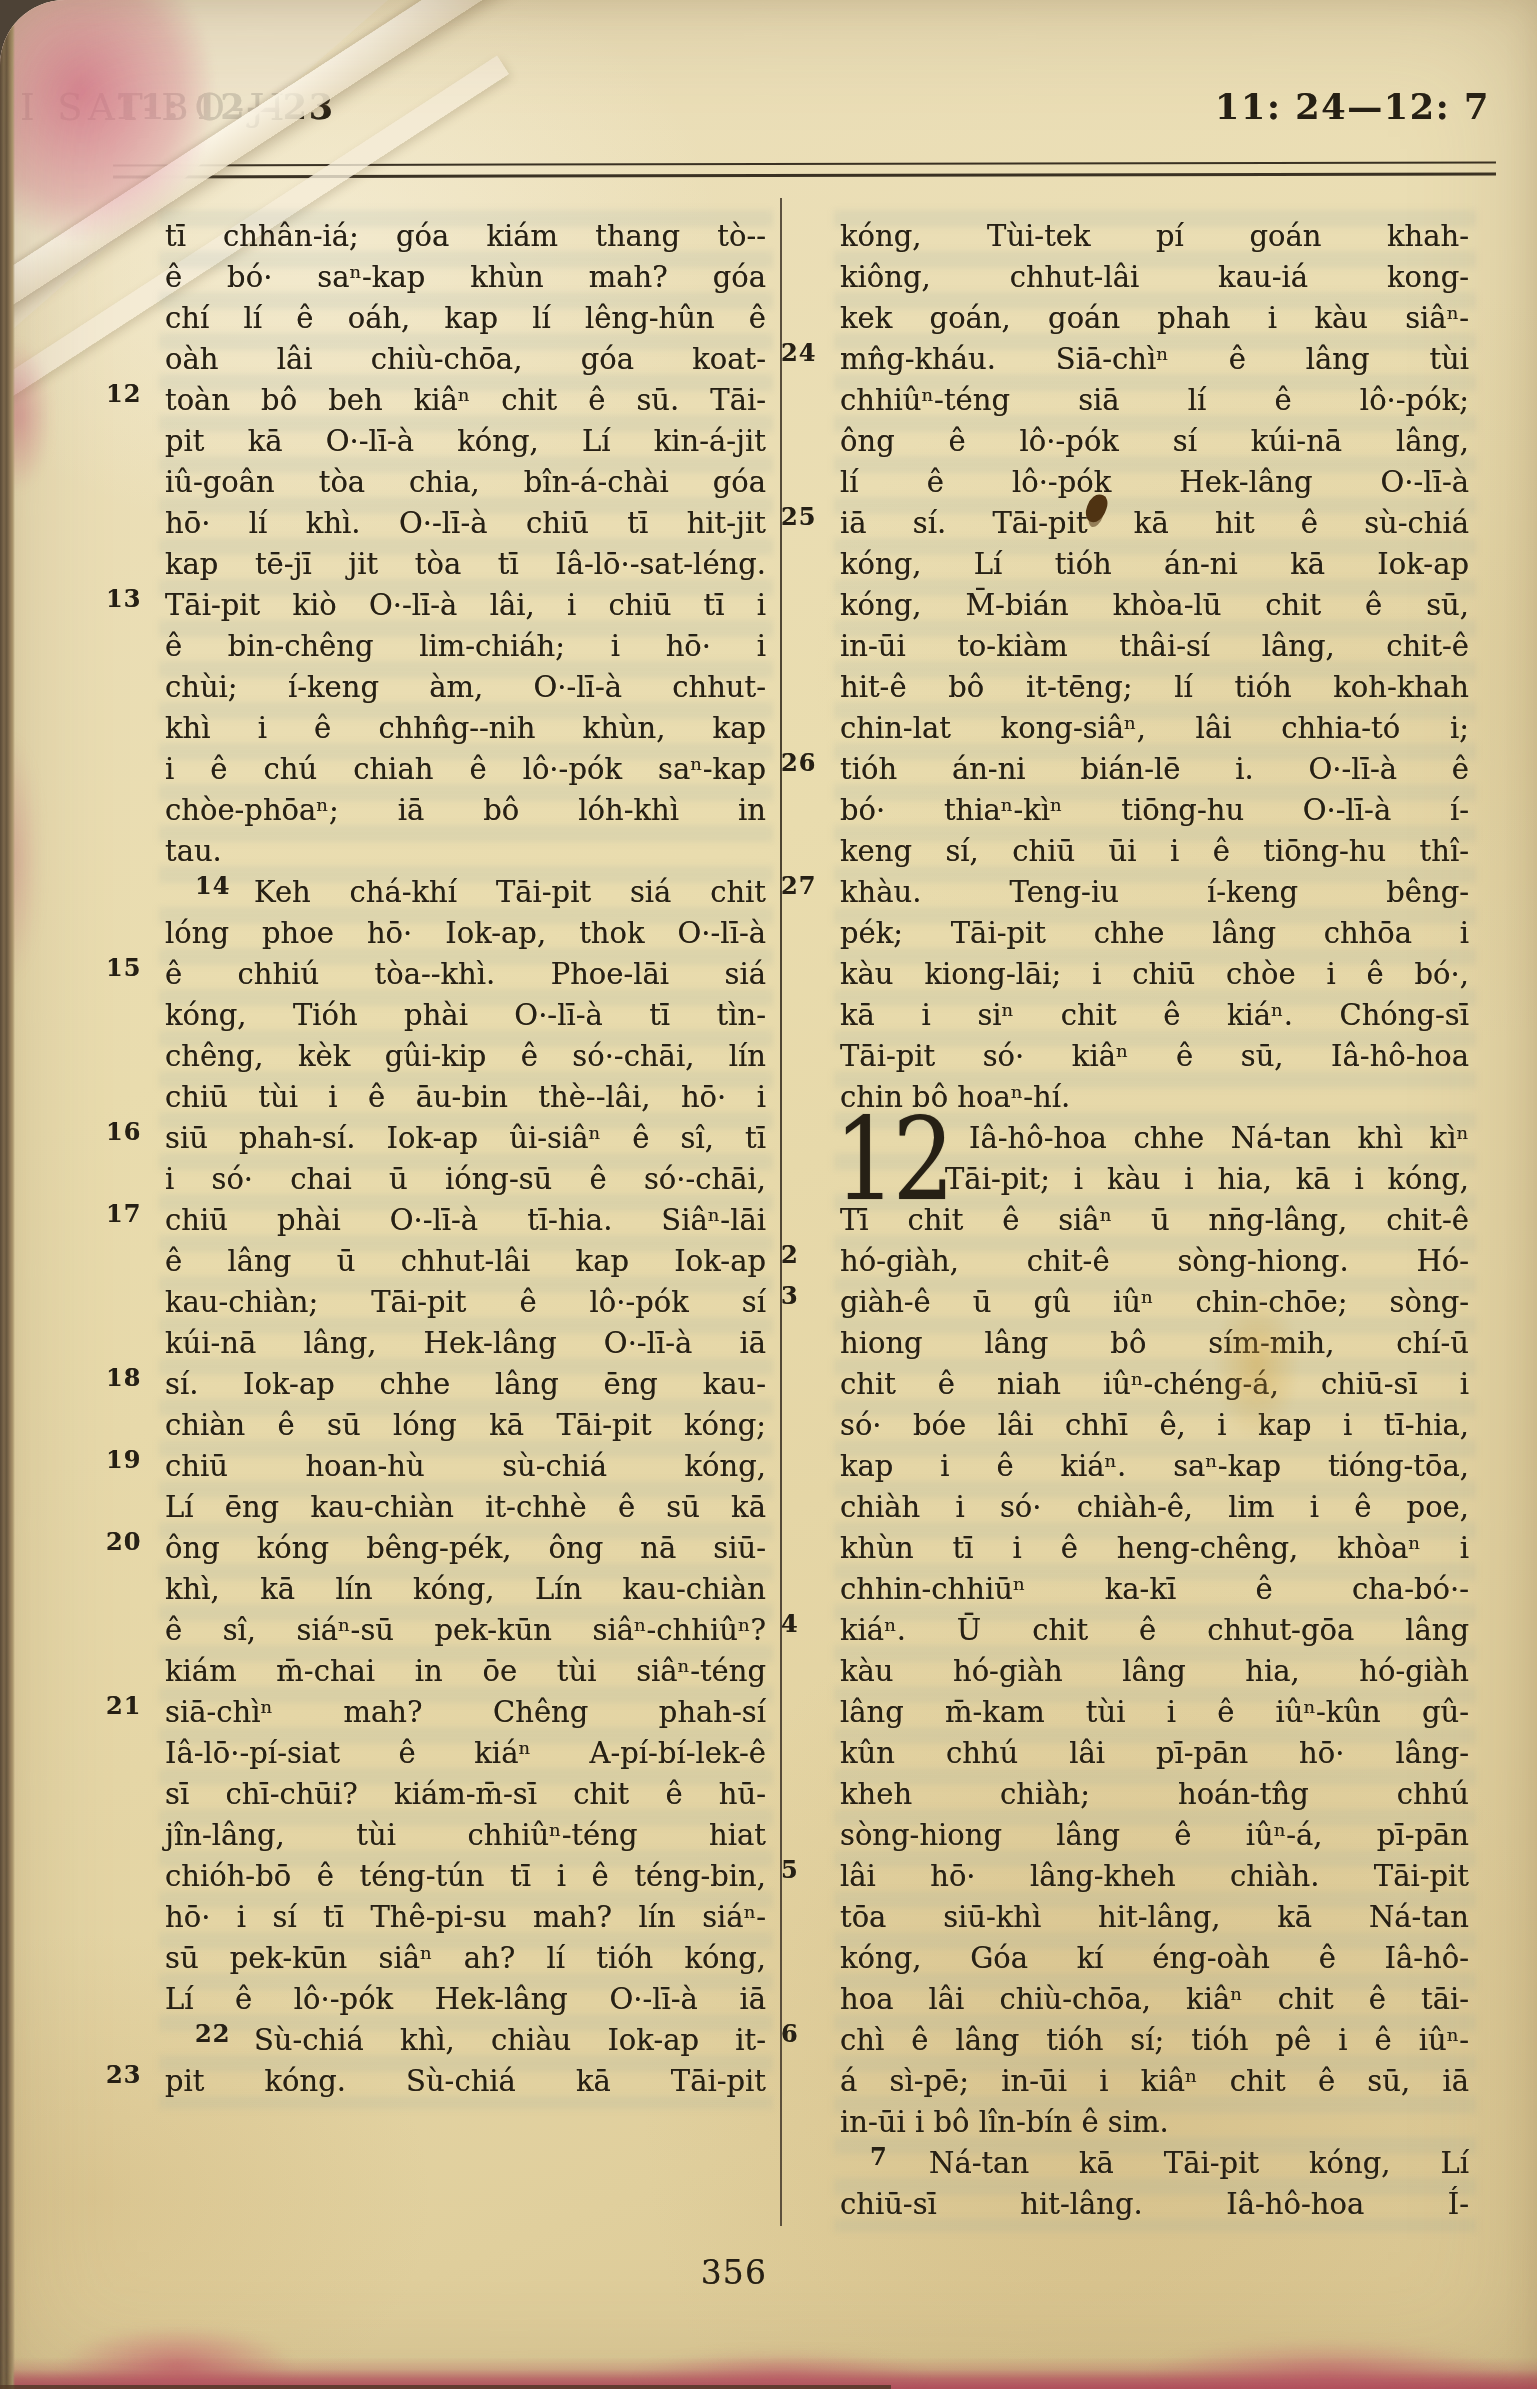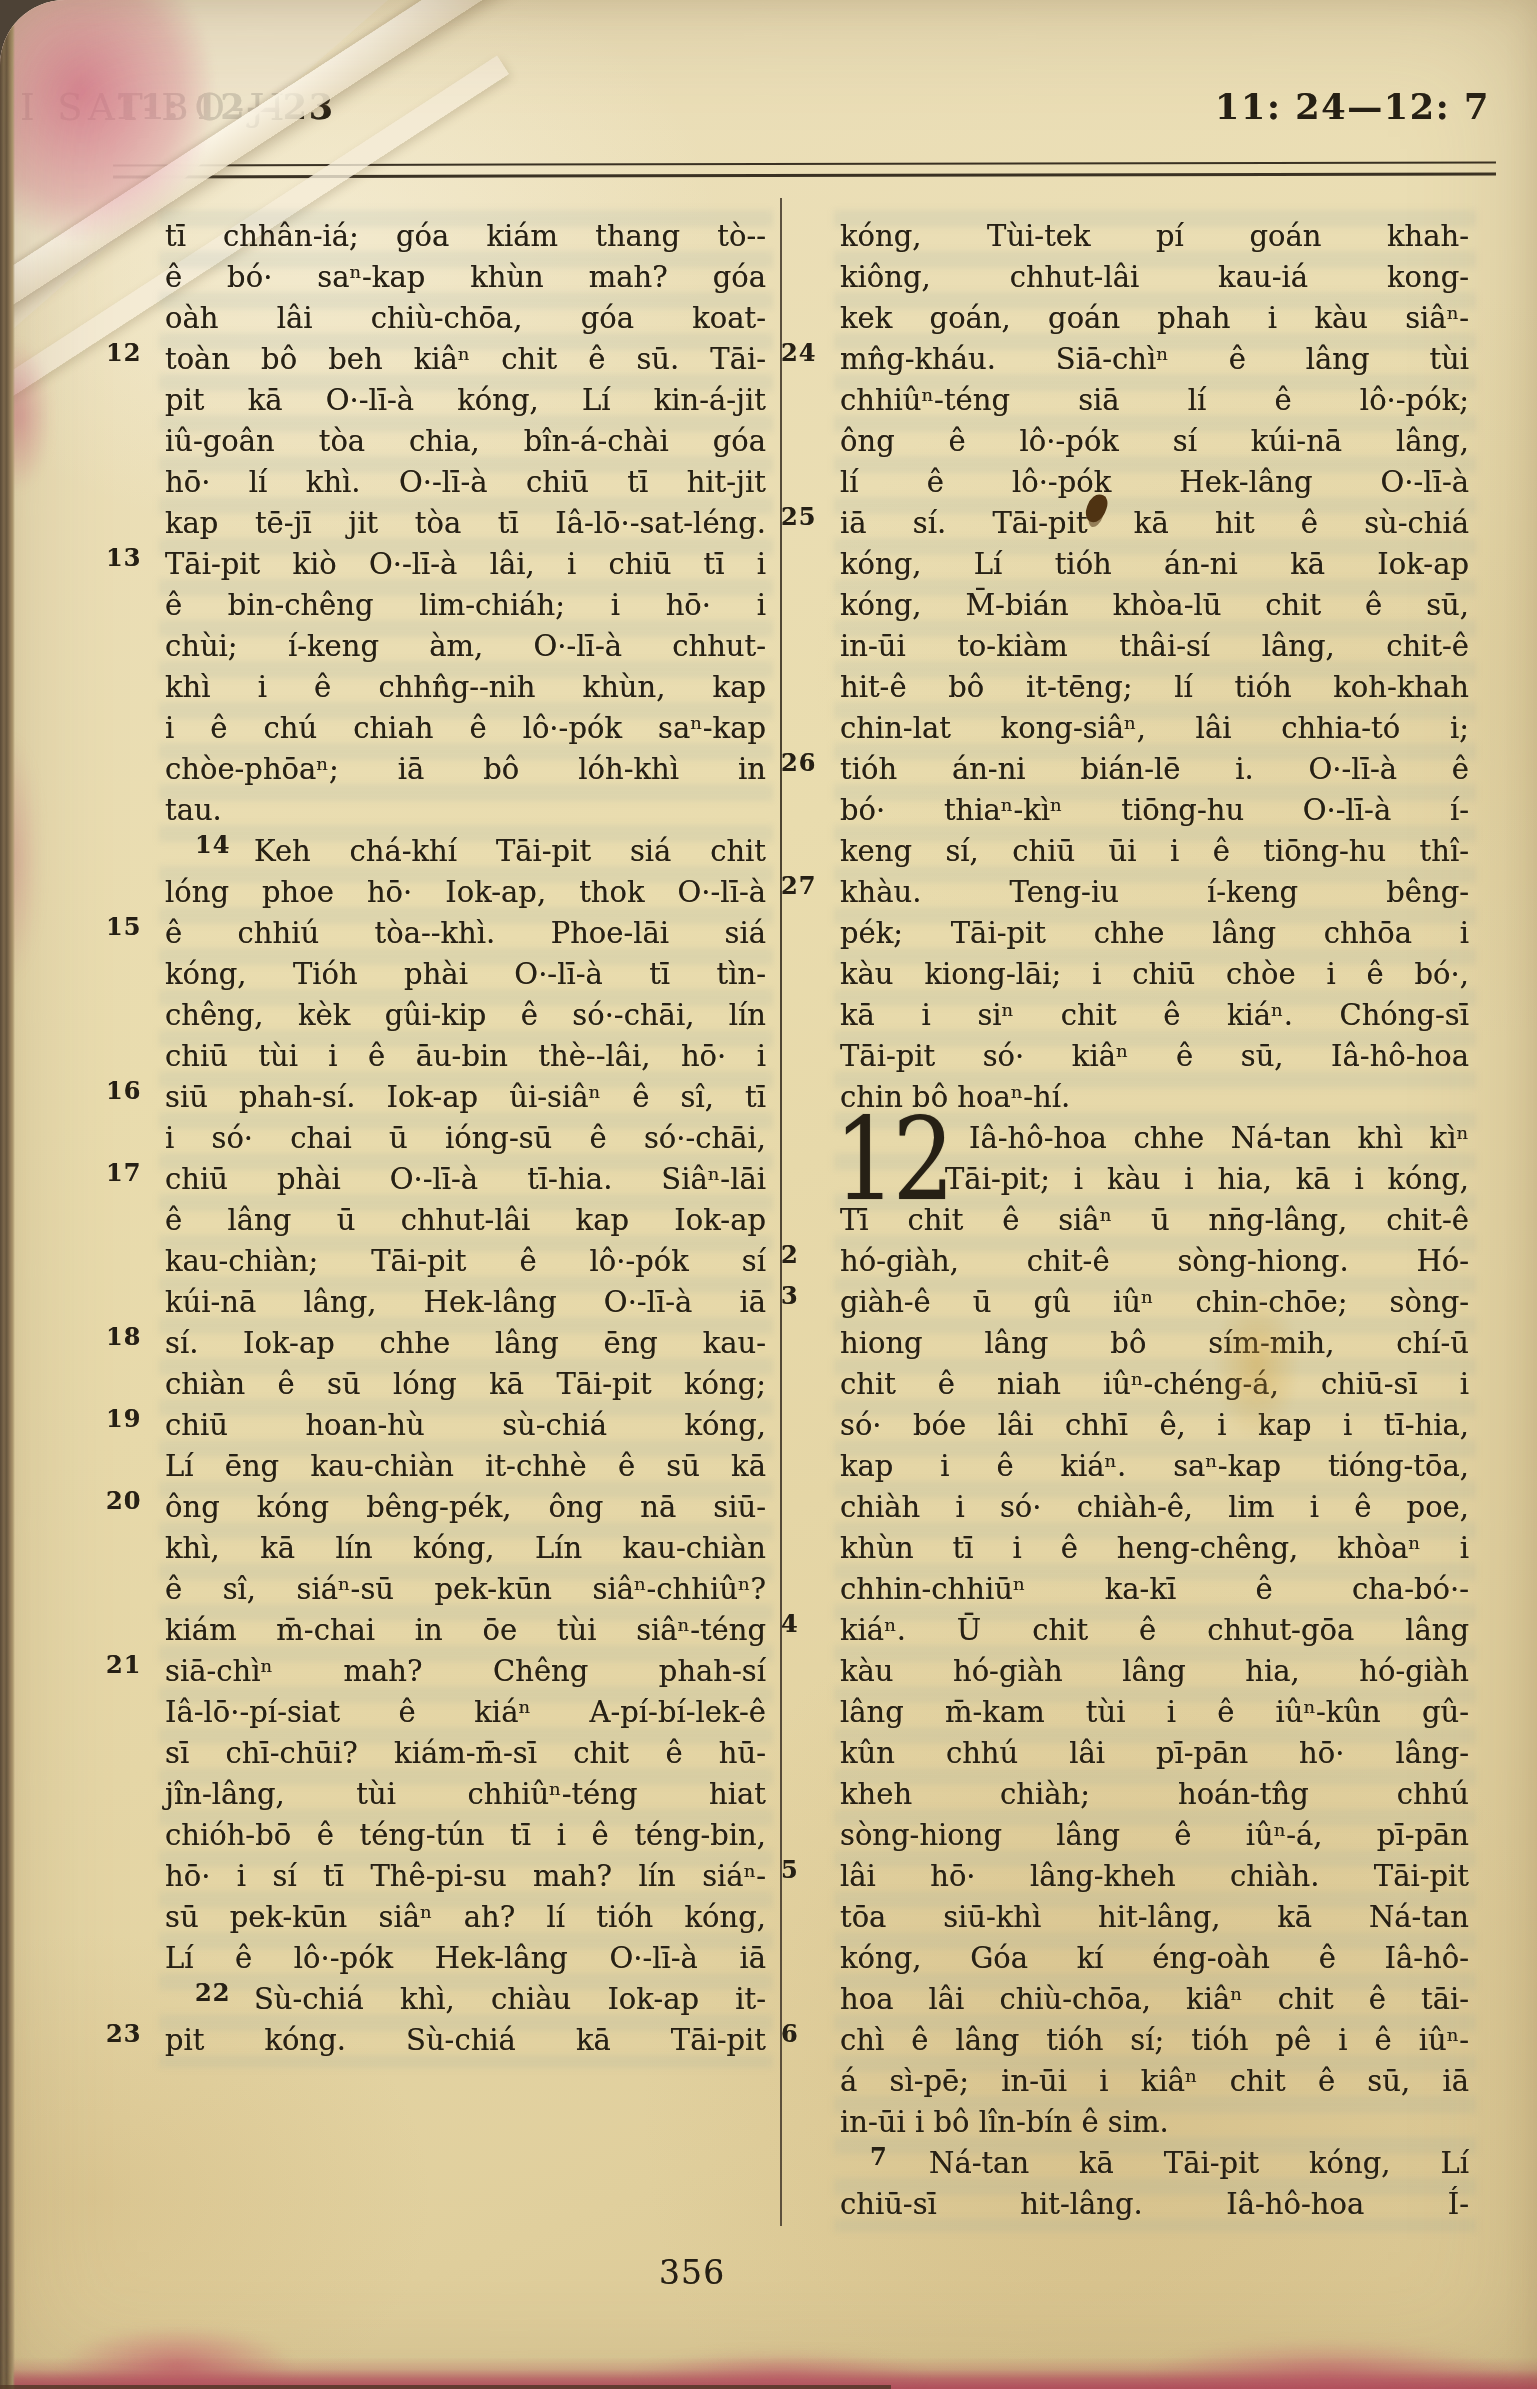--- a/index.html
+++ b/index.html
@@ -51,21 +51,21 @@
   .verse {
     position:absolute; left:-59px; top:2.2px; width:45px; text-align:right;
     font-size:24px; font-weight:700; line-height:1; letter-spacing:1.1px;
   }
   .chapnum {
     position:absolute; left:-6.5px; top:886px; font-size:115px; line-height:115px;
     letter-spacing:-4.3px; transform:scaleX(.85); transform-origin:left top;
     text-shadow:0 0 1.1px rgba(40,32,20,.5);
   }
   #pagenum {
-    position:absolute; top:2253px; left:659px; width:108px; text-align:left;
+    position:absolute; top:2253px; left:659px; width:108px; text-align:right;
     font-size:33px; letter-spacing:1.1px; text-shadow:0 0 0.5px rgba(40,32,20,.5); z-index:6;
   }
   
   #corner-light { position:absolute; left:0; top:0; width:485px; height:351px; z-index:1;
     background:#efe5cc; opacity:.85; clip-path:polygon(0 0, 80% 0, 0 97%); }
   .crease { position:absolute; z-index:2; }
   #crease1 { left:-113px; top:128px; width:685px; height:33px; transform:rotate(-33deg);
     background:linear-gradient(180deg, rgba(251,245,230,.97), rgba(235,224,199,.9));
     box-shadow:0 6.5px 14px rgba(110,90,60,.30), 0 -2.2px 5.4px rgba(110,90,60,.18); }
   #crease2 { left:-102px; top:233px; width:658px; height:21.6px; transform:rotate(-33deg);
@@ -119,20 +119,21 @@
 
   <div id="hdr-left" class="hdr">11: 12—23</div>
   <div id="hdr-title" class="hdr">II SAT-BO-JI</div>
   <div id="hdr-right" class="hdr">11: 24—12: 7</div>
   <div id="rule"></div>
   <div id="divider"></div>
 
   <div id="col-left" class="col">
       <div class="line">tī chhân-iá; góa kiám thang tò--</div>
       <div class="line">ê bó· saⁿ-kap khùn mah? góa</div>
+      <div class="line">chí lí ê oáh, kap lí lêng-hûn ê</div>
       <div class="line">oàh lâi chiù-chōa, góa koat-</div>
       <div class="line">toàn bô beh kiâⁿ chit ê sū. Tāi-<span class="verse">12</span></div>
       <div class="line">pit kā O·-lī-à kóng, Lí kin-á-jit</div>
       <div class="line">iû-goân tòa chia, bîn-á-chài góa</div>
       <div class="line">hō· lí khì. O·-lī-à chiū tī hit-jit</div>
       <div class="line">kap tē-jī jit tòa tī Iâ-lō·-sat-léng.</div>
       <div class="line">Tāi-pit kiò O·-lī-à lâi, i chiū tī i<span class="verse">13</span></div>
       <div class="line">ê bin-chêng lim-chiáh; i hō· i</div>
       <div class="line">chùi; í-keng àm, O·-lī-à chhut-</div>
       <div class="line">khì i ê chhn̂g--nih khùn, kap</div>

